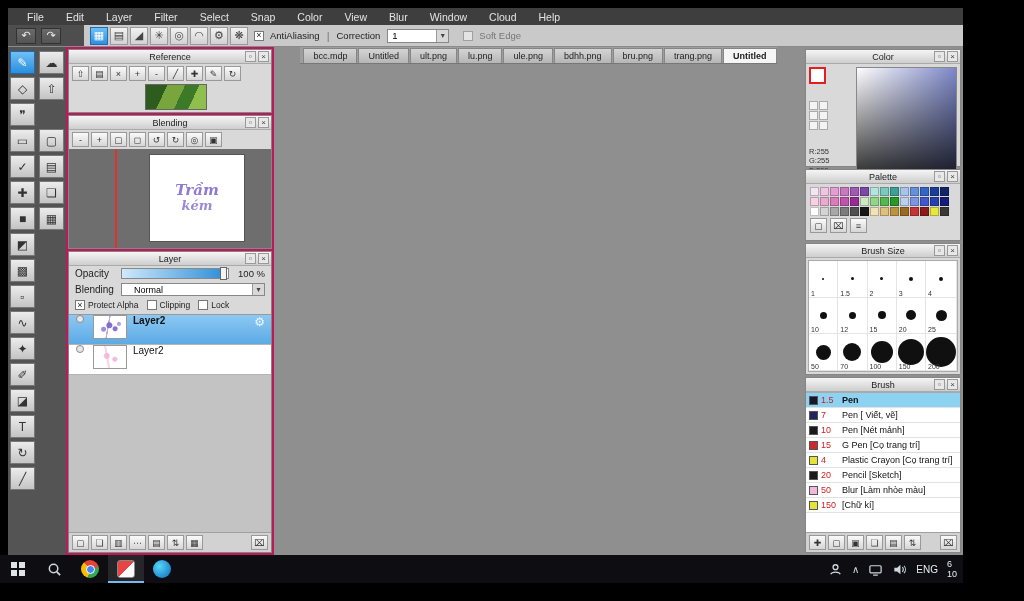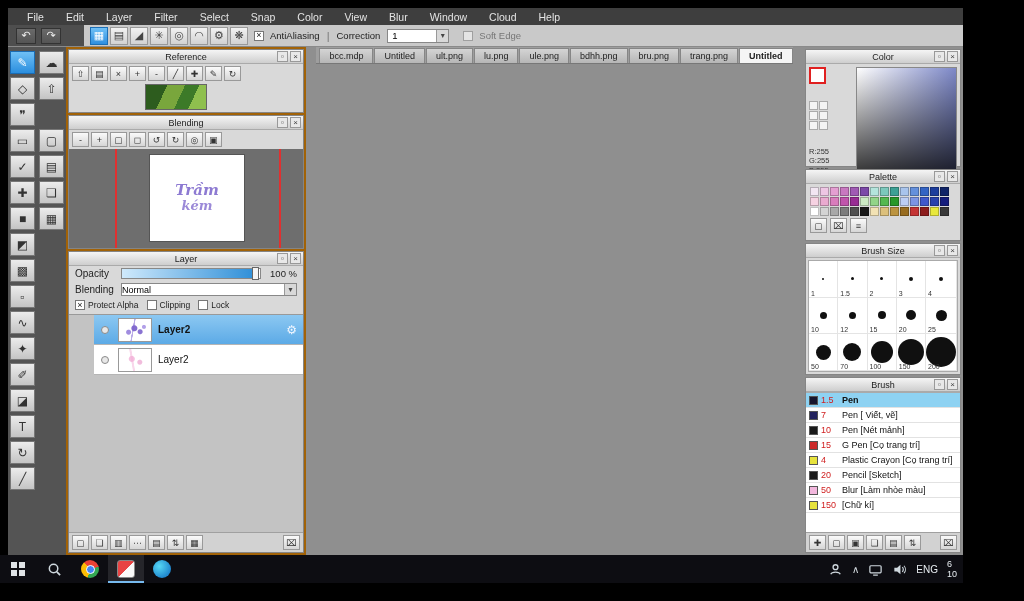--- a/index.html
+++ b/index.html
@@ -33,21 +33,21 @@
 
   
   #app-body { flex:1; display:flex; min-height:0; }
 
   #toolstrip { width:58px; background:#545454; padding:4px 0; flex:0 0 auto; }
   .tools-grid { display:grid; grid-template-columns:25px 25px; gap:3px 4px; justify-content:center; }
   .tool-btn { width:25px; height:23px; background:linear-gradient(#ececec,#c4c4c4); border:1px solid #777; font-size:12px; color:#333; display:flex; align-items:center; justify-content:center; }
   .tool-btn.sel { background:linear-gradient(#6fc0f6,#2b8ede); color:#fff; border-color:#1a6cb4; }
   .tool-spacer { width:25px; height:23px; }
 
-  #left-panels { width:240px; background:#a16207; display:flex; flex-direction:column; gap:2px; padding:2px; flex:0 0 auto; }
+  #left-panels { width:208px; background:#be185d; display:flex; flex-direction:column; gap:2px; padding:2px; flex:0 0 auto; }
   #right-panels { width:160px; background:#8f8f8f; display:flex; flex-direction:column; gap:2px; padding:2px; flex:0 0 auto; }
 
   .panel { background:#d9d9d9; border:1px solid #858585; display:flex; flex-direction:column; min-height:0; }
   .panel-header { height:14px; flex:0 0 auto; background:linear-gradient(#f5f5f5,#cecece); border-bottom:1px solid #aaa; font-size:9px; color:#222; display:flex; align-items:center; justify-content:center; position:relative; }
   .hdr-btns { position:absolute; right:2px; top:1px; display:flex; gap:2px; }
   .hdr-btn { width:11px; height:11px; background:#e8e8e8; border:1px solid #999; font-size:8px; line-height:1; display:flex; align-items:center; justify-content:center; color:#444; }
   .sbtn-row { display:flex; gap:2px; padding:2px 3px; align-items:center; }
   .sbtn { width:17px; height:15px; background:linear-gradient(#fafafa,#d6d6d6); border:1px solid #999; font-size:9px; color:#333; display:flex; align-items:center; justify-content:center; flex:0 0 auto; }
 
   
@@ -65,25 +65,25 @@
   .nav-word2 { font-family:"DejaVu Serif", serif; font-style:italic; font-weight:bold; font-size:13px; color:#9b89d8; line-height:1.2; }
 
   
   #layer-panel { flex:1; }
   .lp-row { display:flex; align-items:center; padding:2px 6px; gap:4px; flex:0 0 auto; }
   .lp-label { font-size:10px; color:#222; width:42px; flex:0 0 auto; }
   .slider { flex:1; height:11px; background:#fff; border:1px solid #888; position:relative; }
   .slider .fill { position:absolute; left:0; top:0; bottom:0; width:96%; background:linear-gradient(90deg,#cfe9fb,#2f8fd8); }
   .slider .handle { position:absolute; right:1px; top:-2px; width:7px; height:13px; background:#f4f4f4; border:1px solid #666; }
   .lp-value { font-size:9.5px; color:#222; width:32px; text-align:right; flex:0 0 auto; }
-  .select-box { flex:1; height:13px; background:#fff; border:1px solid #888; font-size:9px; display:flex; align-items:center; padding-left:0; }
+  .select-box { flex:1; height:13px; background:#fff; border:1px solid #888; font-size:9px; display:flex; align-items:center; padding-left:12px; }
   .checks { display:flex; gap:8px; padding:2px 6px 4px; font-size:8.5px; color:#222; align-items:center; flex:0 0 auto; }
   .check-item { display:flex; align-items:center; }
   .layer-list { flex:1; background:#c3c3c3; border-top:1px solid #999; overflow:hidden; }
-  .layer-row { height:30px; background:#fff; border-bottom:1px solid #b5b5b5; display:flex; align-items:center; gap:6px; padding:0 4px; position:relative;margin-left:25px; }
+  .layer-row { height:30px; background:#fff; border-bottom:1px solid #b5b5b5; display:flex; align-items:flex-start; gap:6px; padding:0 4px; position:relative; }
   .layer-row.sel { background:linear-gradient(#8cc8f2,#5caae6); }
   .vis-dot { width:8px; height:8px; border-radius:50%; border:1px solid #8a8a8a; background:#e8e8e8; margin:0 3px; flex:0 0 auto; }
   .layer-thumb { width:34px; height:24px; border:1px solid #999; background:#fff; position:relative; overflow:hidden; flex:0 0 auto; }
   .thumb-art::before { content:""; position:absolute; inset:0; background:
     radial-gradient(circle at 48% 42%, rgba(125,100,205,.95) 0 2.5px, transparent 3.5px),
     radial-gradient(circle at 30% 60%, rgba(150,128,220,.9) 0 2px, transparent 3px),
     radial-gradient(circle at 66% 58%, rgba(125,100,205,.9) 0 2px, transparent 3px),
     radial-gradient(circle at 78% 36%, rgba(170,150,230,.9) 0 1.5px, transparent 2.5px),
     linear-gradient(100deg, transparent 42%, rgba(140,115,215,.6) 43% 46%, transparent 47%); }
   .thumb-pink::before { content:""; position:absolute; inset:0; background:

